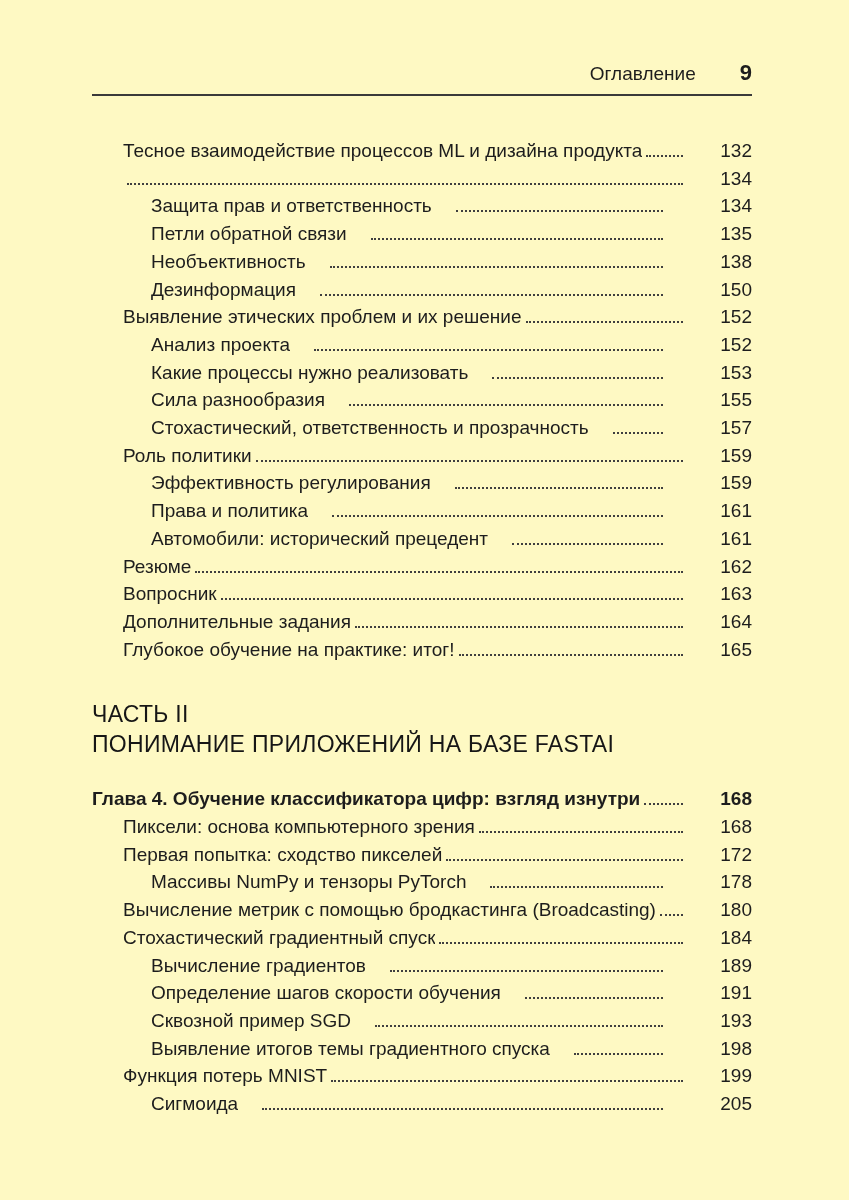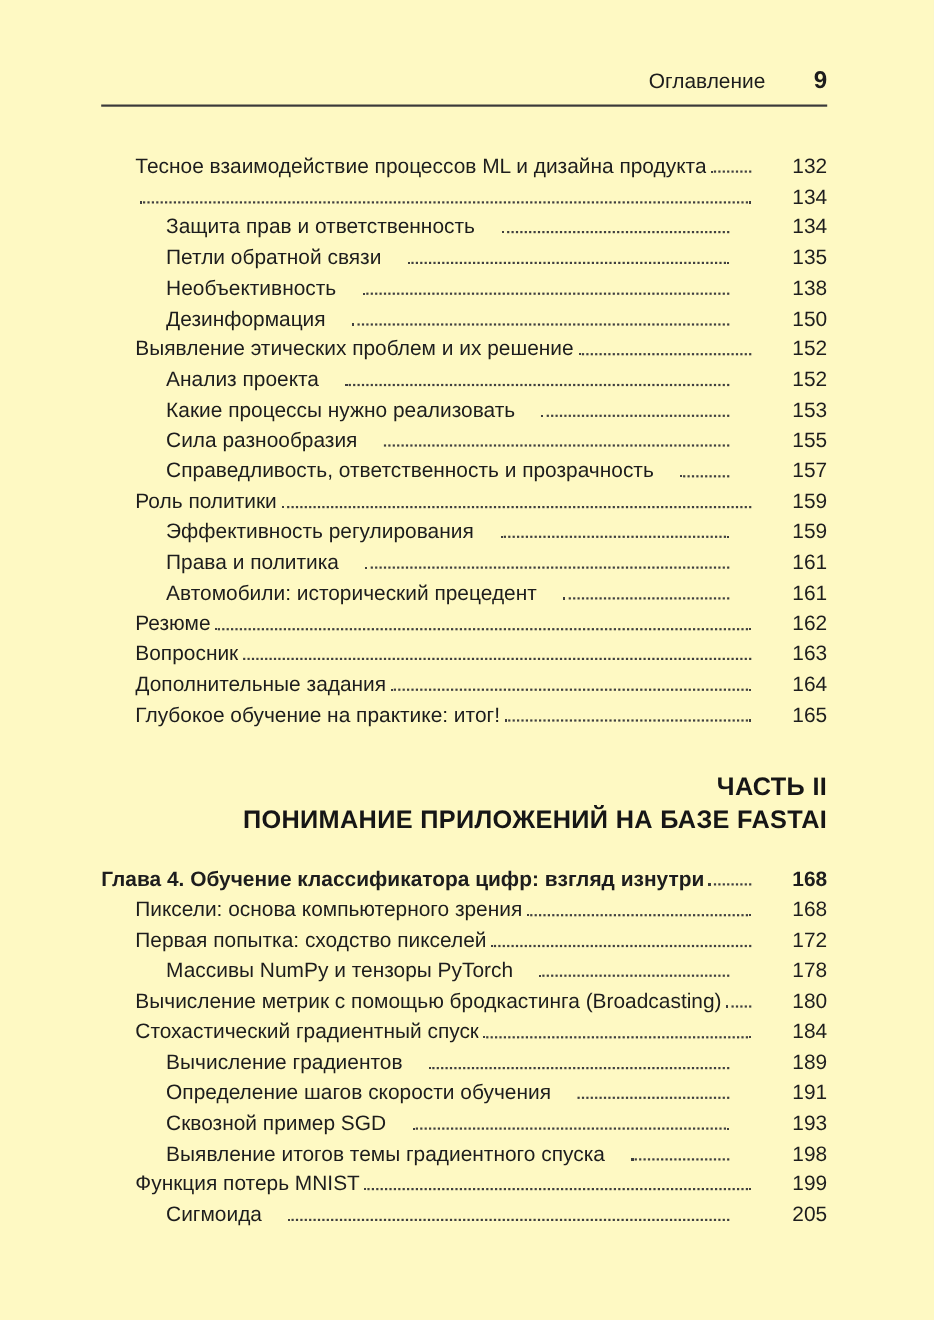--- a/index.html
+++ b/index.html
@@ -55,22 +55,22 @@
     margin: 0 5px 0 4px;
   }
   .toc-page {
     flex: 0 0 auto;
     min-width: 36px;
     text-align: right;
     margin-left: 28px;
   }
   
   .part-heading {
-    text-align: right;
-    font-weight: 700;
+    text-align: left;
+    font-weight: 400;
     font-size: 23px;
     line-height: 30px;
     letter-spacing: 0.3px;
     margin-top: 36px;
     margin-bottom: 26px;
     color: #161616;
   }
 </style>
 </head>
 <body>
@@ -139,21 +139,21 @@
     <span class="toc-page">153</span>
   </div>
 
   <div class="toc-row lvl2">
     <span class="toc-title">Сила разнообразия</span>
     <span class="toc-leader"></span>
     <span class="toc-page">155</span>
   </div>
 
   <div class="toc-row lvl2">
-    <span class="toc-title">Справедливость, ответственность и прозрачность</span>
+    <span class="toc-title">Стохастический, ответственность и прозрачность</span>
     <span class="toc-leader"></span>
     <span class="toc-page">157</span>
   </div>
 
   <div class="toc-row lvl1">
     <span class="toc-title">Роль политики</span>
     <span class="toc-leader"></span>
     <span class="toc-page">159</span>
   </div>
 

